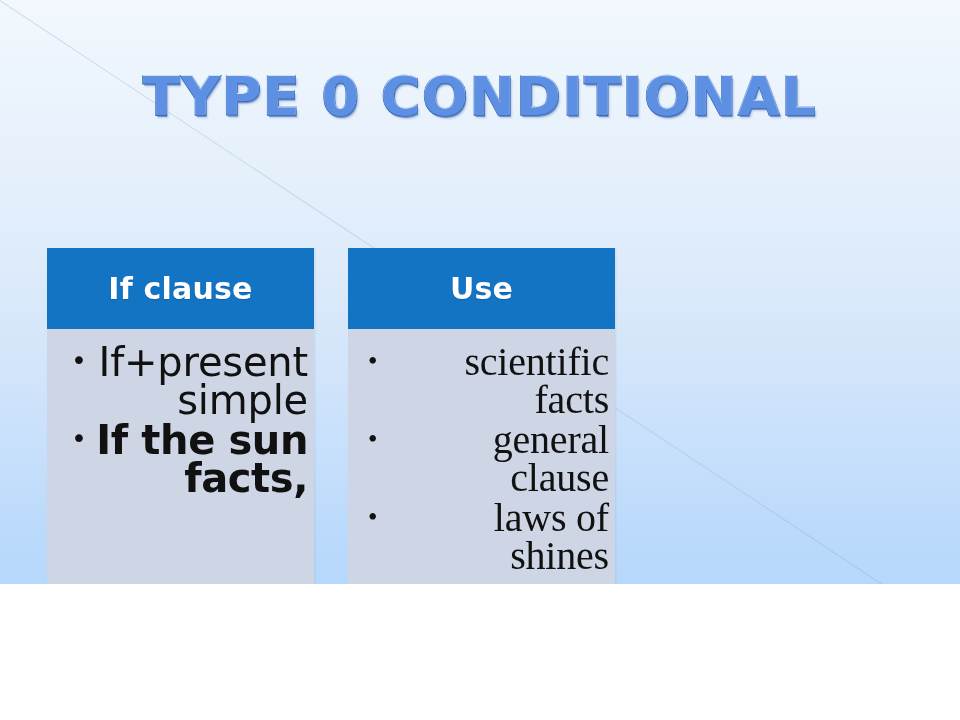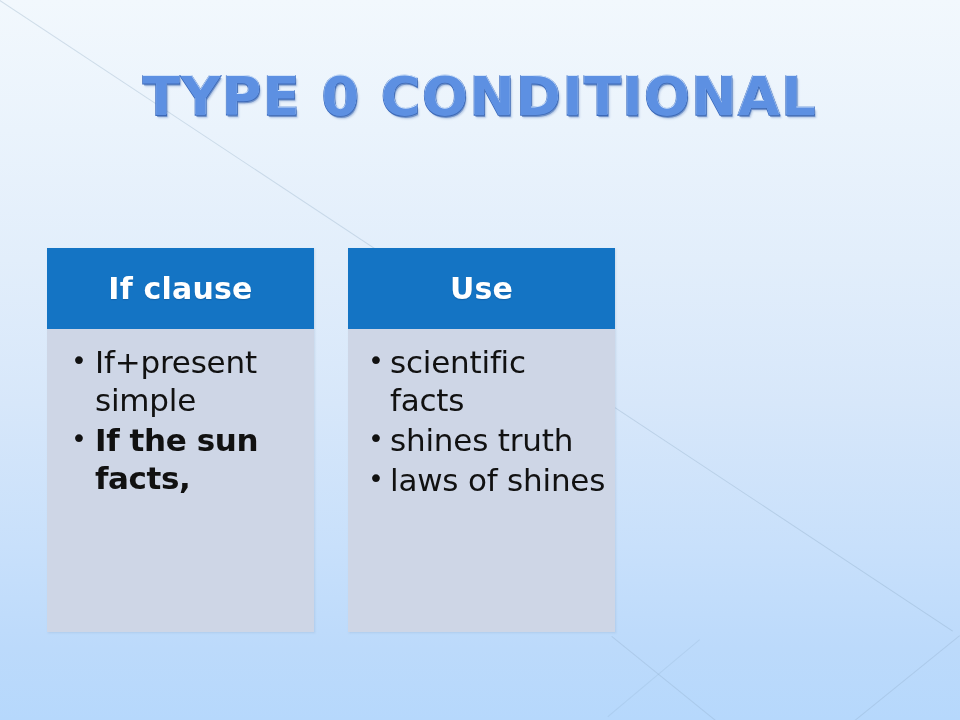--- a/index.html
+++ b/index.html
@@ -9,21 +9,21 @@
   body {
     width: 960px;
     height: 720px;
     overflow: hidden;
     font-family: "DejaVu Sans", sans-serif;
   }
 
   #slide {
     position: relative;
     width: 960px;
-    height: 720px;
+    height: 584px;
     background: linear-gradient(to bottom,
         #f2f8fd 0%,
         #eaf3fc 18%,
         #e2eefb 36%,
         #d7e7fa 56%,
         #c8e0fb 76%,
         #bcdafb 90%,
         #b6d8fc 100%);
     overflow: hidden;
   }
@@ -128,44 +128,45 @@
   .bullet-list {
     list-style: none;
     margin: 0;
     padding: 0;
   }
   .bullet-item {
     position: relative;
     padding-left: 46px;
     margin-bottom: 2px;
     font-family: "DejaVu Sans", sans-serif;
-    font-size: 31px;
+    font-size: 40px;
     line-height: 38px;
     color: #111111;
     letter-spacing: -0.2px;
+    text-align: right;
   }
   .bullet-item::before {
     content: "\2022";
     position: absolute;
     left: 22px;
     top: -1px;
     font-size: 27px;
     line-height: 38px;
     color: #111111;
   }
   .bullet-item.bold {
     font-weight: bold;
     letter-spacing: -0.4px;
   }
   .bullet-item.bold::before {
     font-weight: normal;
   }
 
   
-  #column-use .bullet-item { padding-left: 40px; }
+  #column-use .bullet-item { padding-left: 40px; font-family: Liberation Serif, serif; }
   #column-use .bullet-item::before { left: 18px; }
 </style>
 </head>
 <body>
 
 <div id="slide">
 
   <div class="deco" id="deco-diag-main"></div>
   <div class="deco" id="deco-diag-br-a"></div>
   <div class="deco" id="deco-diag-br-b"></div>
@@ -184,20 +185,20 @@
         </ul>
       </div>
     </div>
 
 
     <div class="column" id="column-use">
       <div class="col-header">Use</div>
       <div class="col-body">
         <ul class="bullet-list">
           <li class="bullet-item">scientific facts</li>
-          <li class="bullet-item">shines truth</li>
+          <li class="bullet-item">general clause</li>
           <li class="bullet-item">laws of shines</li>
         </ul>
       </div>
     </div>
 
   </div>
 </div>
 
 </body></html>

